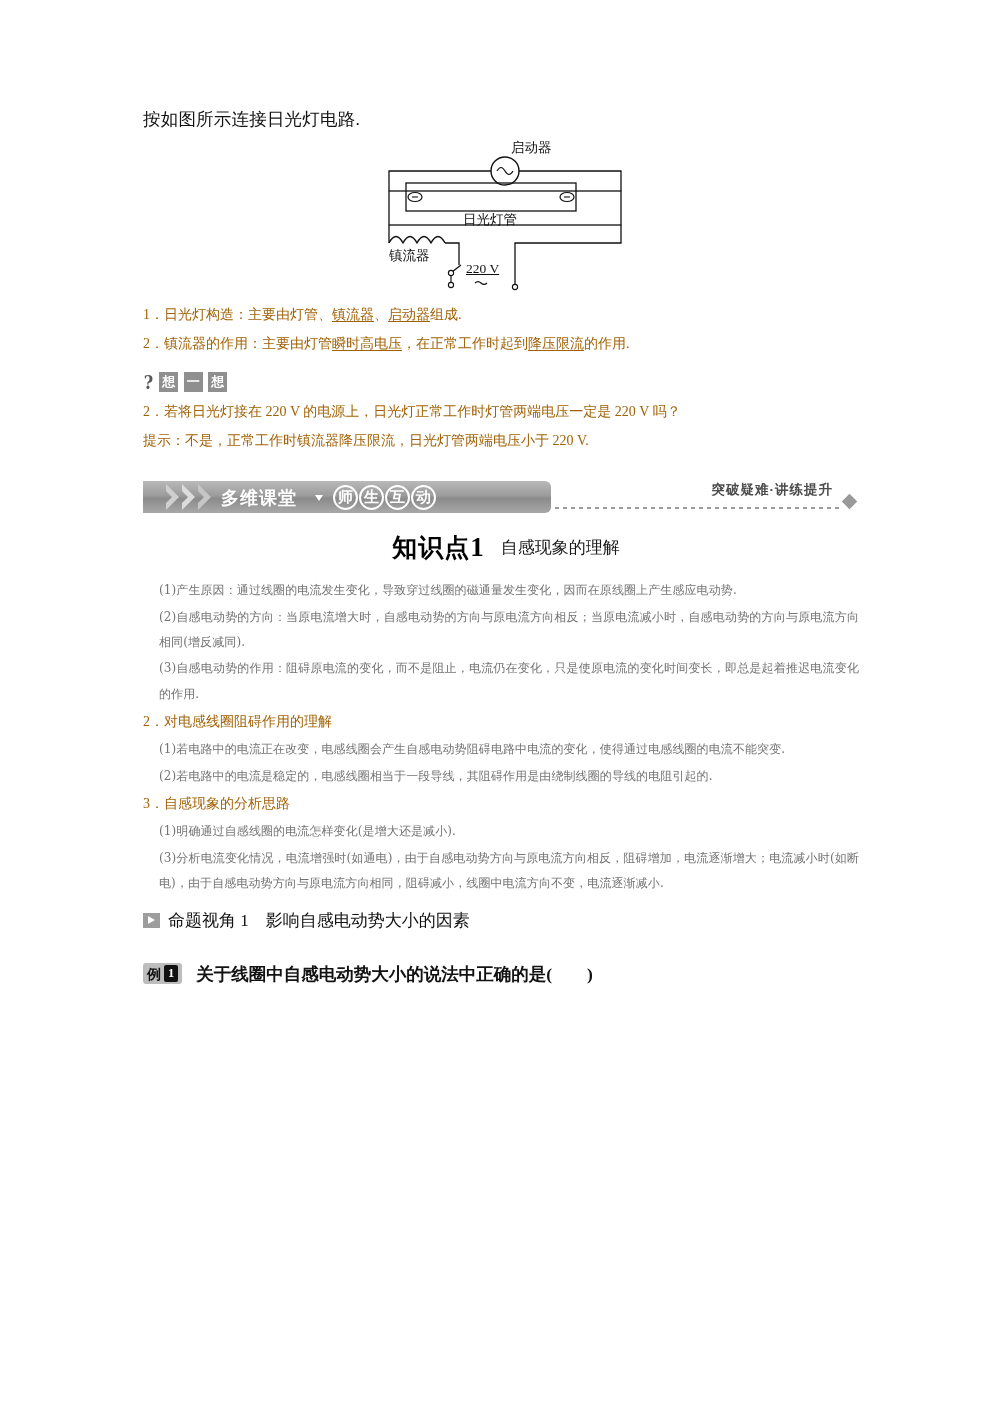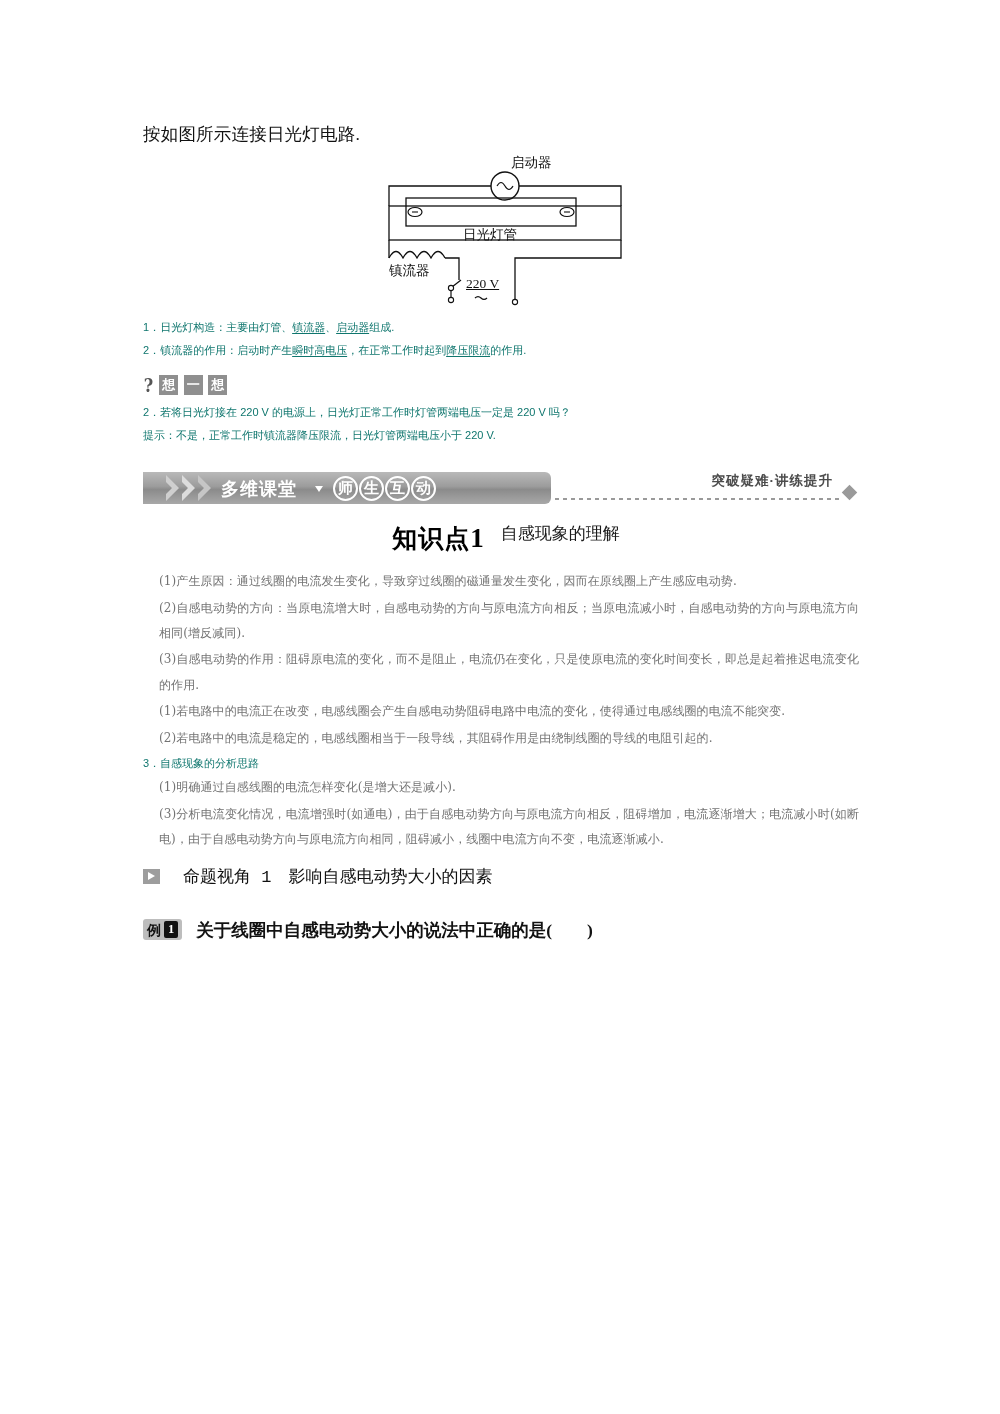--- a/index.html
+++ b/index.html
@@ -27,39 +27,39 @@
     left: 143px;
     top: 105px;
     width: 716px;
   }
 
   
   .line {
     font-size: 17.5px;
     line-height: 1.55;
     letter-spacing: 0.2px;
-    margin: 16px 0 9px 0;
+    margin: 1px 0 9px 0;
     color: #121212;
   }
   .para-fs {
     font-family: "DejaVu Serif", "Liberation Serif", serif;
     font-size: 12px;
     line-height: 2.12;
     margin: 0 0 1px 16px;
     color: #737373;
     text-align: justify;
     text-justify: inter-character;
     letter-spacing: 0.1px;
   }
   .num-head {
-    font-family: Liberation Sans, sans-serif;
-    font-size: 11px;
+    font-family: Liberation Serif, serif;
+    font-size: 14px;
     line-height: 2.0;
     margin: 0 0 1px 0;
-    color: #0f766e;
+    color: #a16207;
   }
   u.ul { text-decoration: underline; text-underline-offset: 2px; }
 
   
   .intro { margin-bottom: 6px; }
 
   
   .figure-wrap {
     width: 716px;
     height: 152px;
@@ -199,21 +199,21 @@
     top: 19px;
     width: 11px;
     height: 11px;
     background: #9a9a9a;
     transform: rotate(45deg);
   }
 
   
   .kp-row {
     display: flex;
-    align-items: flex-start;
+    align-items: center;
     justify-content: center;
     gap: 16px;
     margin: 14px 0 14px 0;
     padding-left: 10px;
   }
   .kp-main {
     font-family: "Liberation Sans", "DejaVu Sans", sans-serif;
     font-size: 25px;
     font-weight: 700;
     color: #000;
@@ -227,24 +227,23 @@
   .kp-sub {
     font-family: "Liberation Serif", "DejaVu Serif", serif;
     font-size: 17px;
     color: #1a1a1a;
   }
 
   
   .persp-row {
     display: flex;
     align-items: center;
-    gap: 23px;
+    gap: 8px;
     margin: 12px 0 10px 0;
     font-size: 17px;
-    font-family: Liberation Mono, monospace;
   }
   .play-badge {
     width: 17px;
     height: 15px;
     background: #9d9d9d;
     display: inline-flex;
     align-items: center;
     justify-content: center;
   }
   .play-badge svg { display: block; }
@@ -338,21 +337,21 @@
         <div class="fig-label" style="left:82px; top:72px;">日光灯管</div>
         <div class="fig-label" style="left:8px; top:108px;">镇流器</div>
         <div class="fig-label" style="left:85px; top:122px;text-decoration:underline;">220 V</div>
       </div>
     </div>
 
     <div class="num-head">
       <span>1．</span><span>日光灯构造：主要由灯管、</span><u class="ul">镇流器</u><span>、</span><u class="ul">启动器</u><span>组成.</span>
     </div>
     <div class="num-head">
-      <span>2．</span><span>镇流器的作用：启动时产生</span><u class="ul">瞬时高电压</u><span>，在正常工作时起到</span><u class="ul">降压限流</u><span>的作用.</span>
+      <span>2．</span><span>镇流器的作用：主要由灯管</span><u class="ul">瞬时高电压</u><span>，在正常工作时起到</span><u class="ul">降压限流</u><span>的作用.</span>
     </div>
 
     <div class="think-row">
       <span class="qmark">?</span>
       <span class="think-box">想</span>
       <span class="think-box">一</span>
       <span class="think-box">想</span>
     </div>
     <div class="num-head">2．若将日光灯接在 220 V 的电源上，日光灯正常工作时灯管两端电压一定是 220 V 吗？</div>
     <div class="num-head">提示：不是，正常工作时镇流器降压限流，日光灯管两端电压小于 220 V.</div>
@@ -388,20 +387,21 @@
     </div>
 
     <div class="kp-row">
       <span class="kp-main"><span>知识点</span><span class="kp-num">1</span></span>
       <span class="kp-sub">自感现象的理解</span>
     </div>
 
     <div class="para-fs">(1)产生原因：通过线圈的电流发生变化，导致穿过线圈的磁通量发生变化，因而在原线圈上产生感应电动势.</div>
     <div class="para-fs">(2)自感电动势的方向：当原电流增大时，自感电动势的方向与原电流方向相反；当原电流减小时，自感电动势的方向与原电流方向相同(增反减同).</div>
     <div class="para-fs">(3)自感电动势的作用：阻碍原电流的变化，而不是阻止，电流仍在变化，只是使原电流的变化时间变长，即总是起着推迟电流变化的作用.</div>
+    <div class="num-head">2．对电感线圈阻碍作用的理解</div>
     <div class="para-fs">(1)若电路中的电流正在改变，电感线圈会产生自感电动势阻碍电路中电流的变化，使得通过电感线圈的电流不能突变.</div>
     <div class="para-fs">(2)若电路中的电流是稳定的，电感线圈相当于一段导线，其阻碍作用是由绕制线圈的导线的电阻引起的.</div>
     <div class="num-head">3．自感现象的分析思路</div>
     <div class="para-fs">(1)明确通过自感线圈的电流怎样变化(是增大还是减小).</div>
     <div class="para-fs">(3)分析电流变化情况，电流增强时(如通电)，由于自感电动势方向与原电流方向相反，阻碍增加，电流逐渐增大；电流减小时(如断电)，由于自感电动势方向与原电流方向相同，阻碍减小，线圈中电流方向不变，电流逐渐减小.</div>
 
     <div class="persp-row">
       <span class="play-badge">
         <svg width="9" height="10" viewBox="0 0 9 10">
             <path d="M1,1 L8,5 L1,9 Z" fill="#ffffff"></path>

